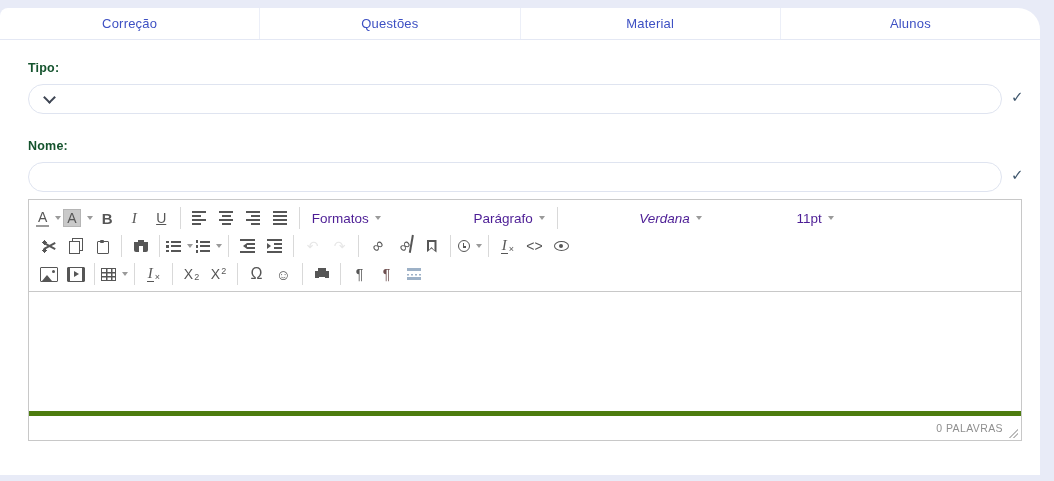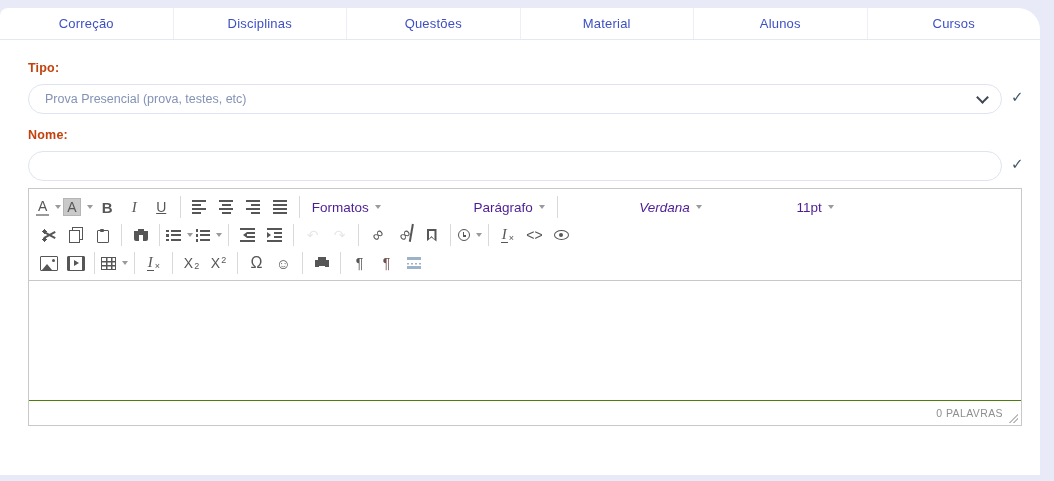--- a/index.html
+++ b/index.html
@@ -5,28 +5,28 @@
   html,body{margin:0;padding:0}
   body{width:1054px;height:481px;background:#e8ebf7;font-family:"Liberation Sans","DejaVu Sans",sans-serif;position:relative;overflow:hidden}
   .card{position:absolute;top:8px;left:0;width:1040px;height:467px;background:#fff;border-radius:8px 22px 0 0}
   
   .tabs{display:flex;height:31px;border-bottom:1px solid #e4e8f4}
   .tab{flex:1;display:flex;align-items:center;justify-content:center;font-size:13px;color:#3d50c3;border-right:1px solid #eceff8;cursor:pointer;letter-spacing:.2px}
   .tab:last-child{border-right:none}
   .tab.active{color:#1e2a6d;font-weight:bold}
   
   .form{padding:12px 0 0 28px}
-  .flabel{font-size:12.5px;font-weight:bold;color:#c2410c;margin:9px 0 9px;letter-spacing:.2px}
+  .flabel{font-size:12.5px;font-weight:bold;color:#14532d;margin:9px 0 9px;letter-spacing:.2px}
   .frow{display:flex;align-items:flex-start}
   .select,.tinput{width:974px;height:30px;border:1px solid #dfe4f0;border-radius:15px;box-sizing:border-box;background:#fff;font-size:12.5px;color:#8492b4}
   .select{display:flex;align-items:center;justify-content:space-between;padding:0 14px 0 16px;cursor:pointer}
   .tinput{padding:0 16px;outline:none;font-family:inherit}
   .chev{width:7px;height:7px;border-right:2px solid #3f4654;border-bottom:2px solid #3f4654;transform:rotate(45deg);margin-top:-4px}
   .check{color:#3e566c;font-size:15px;font-weight:bold;margin:5px 0 0 9px;line-height:1}
-  .sec-gap{margin-top:14px}
+  .sec-gap{margin-top:25px}
   
   .editor{width:994px;border:1px solid #c8c8c8;margin-top:7px;background:#fff;box-sizing:border-box}
   .toolbar{padding:4px 4px 3px 6px}
   .tb-row{display:flex;align-items:center;height:28px}
   .tb-btn{min-width:25px;height:24px;display:flex;align-items:center;justify-content:center;color:#565656;font-size:14px;margin:0 1px;border-radius:2px;cursor:pointer;position:relative}
   .tb-btn.disabled{color:#c2c2c2}
   .tb-btn.disabled .i-un{opacity:.4}
   .tb-divider{width:1px;height:22px;background:#d9d9d9;margin:0 5px;align-self:center}
   .tb-select{height:24px;display:flex;align-items:center;color:#4c1d95;font-size:13.5px;padding:0 7px;cursor:pointer}
   .tb-select.wide{justify-content:flex-end}
@@ -75,43 +75,40 @@
   .i-image{width:16px;height:13px;border:1px solid #565656;border-radius:1px;overflow:hidden}
   .i-image::before{content:"";position:absolute;right:2px;top:2px;width:3px;height:3px;border-radius:50%;background:#565656}
   .i-image::after{content:"";position:absolute;left:1px;bottom:0;border-left:5px solid transparent;border-right:5px solid transparent;border-bottom:6px solid #565656}
   .i-media{width:16px;height:13px;border:1px solid #565656;border-radius:1px;background-image:linear-gradient(#565656,#565656),linear-gradient(#565656,#565656);background-size:2px 100%,2px 100%;background-position:0 0,right 0}
   .i-media::after{content:"";position:absolute;left:6px;top:3px;border-top:3.5px solid transparent;border-bottom:3.5px solid transparent;border-left:5px solid #565656}
   .i-table{width:15px;height:13px;border:1.5px solid #565656;box-sizing:border-box;background-image:linear-gradient(#565656,#565656),linear-gradient(#565656,#565656),linear-gradient(#565656,#565656),linear-gradient(#565656,#565656);background-size:100% 1.5px,100% 1.5px,1.5px 100%,1.5px 100%;background-position:0 3px,0 7px,4px 0,8.5px 0}
   .i-print{width:14px;height:12px;background-image:linear-gradient(#fff,#fff),linear-gradient(#565656,#565656),linear-gradient(#565656,#565656);background-size:6px 3px,8px 3px,14px 7px;background-position:center bottom,center top,0 3px}
   .i-pagebreak{width:14px;height:12px;background-image:linear-gradient(#9db1c7,#9db1c7),linear-gradient(#9db1c7,#9db1c7),repeating-linear-gradient(90deg,#9db1c7 0 2px,transparent 2px 4px);background-size:14px 3px,14px 3px,14px 1.5px;background-position:0 0,0 100%,0 5.5px}
   
   .content{height:119px;border-top:1px solid #c8c8c8;cursor:text}
-  .statusbar{height:24px;border-top:1px solid #4d7c0f;display:flex;align-items:center;justify-content:flex-end;color:#8f8f8f;font-size:10.5px;padding-right:3px}
+  .statusbar{height:24px;border-top:5px solid #4d7c0f;display:flex;align-items:center;justify-content:flex-end;color:#8f8f8f;font-size:10.5px;padding-right:3px}
   .wordcount{margin-right:5px;letter-spacing:.4px}
   .grip{width:10px;height:10px;align-self:flex-end;margin-bottom:2px;background:linear-gradient(135deg,transparent 0 52%,#bdbdbd 52% 62%,transparent 62% 74%,#bdbdbd 74% 84%,transparent 84%);cursor:nwse-resize}
 </style>
 </head>
 <body>
 
 <div class="card">
   <div class="tabs">
       <div class="tab">Correção</div>
-      <div class="tab">Disciplinas</div>
       <div class="tab">Questões</div>
       <div class="tab">Material</div>
       <div class="tab">Alunos</div>
-      <div class="tab">Cursos</div>
     </div>
 
   <div class="form">
 
     <div class="flabel">Tipo:</div>
     <div class="frow">
       <div class="select">
-        <span>Prova Presencial (prova, testes, etc)</span>
         <span class="chev"></span>
       </div>
       <span class="check">✓</span>
     </div>
 
     <div class="flabel sec-gap">Nome:</div>
     <div class="frow">
       <input class="tinput" type="text" placeholder="" style="">
       <span class="check">✓</span>
     </div>

